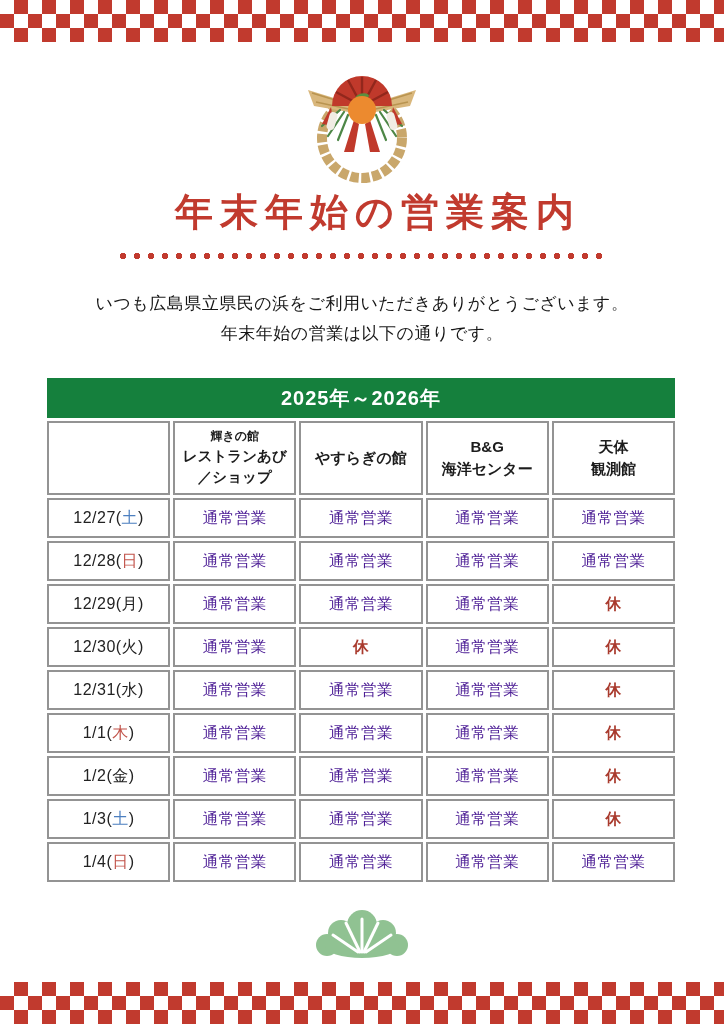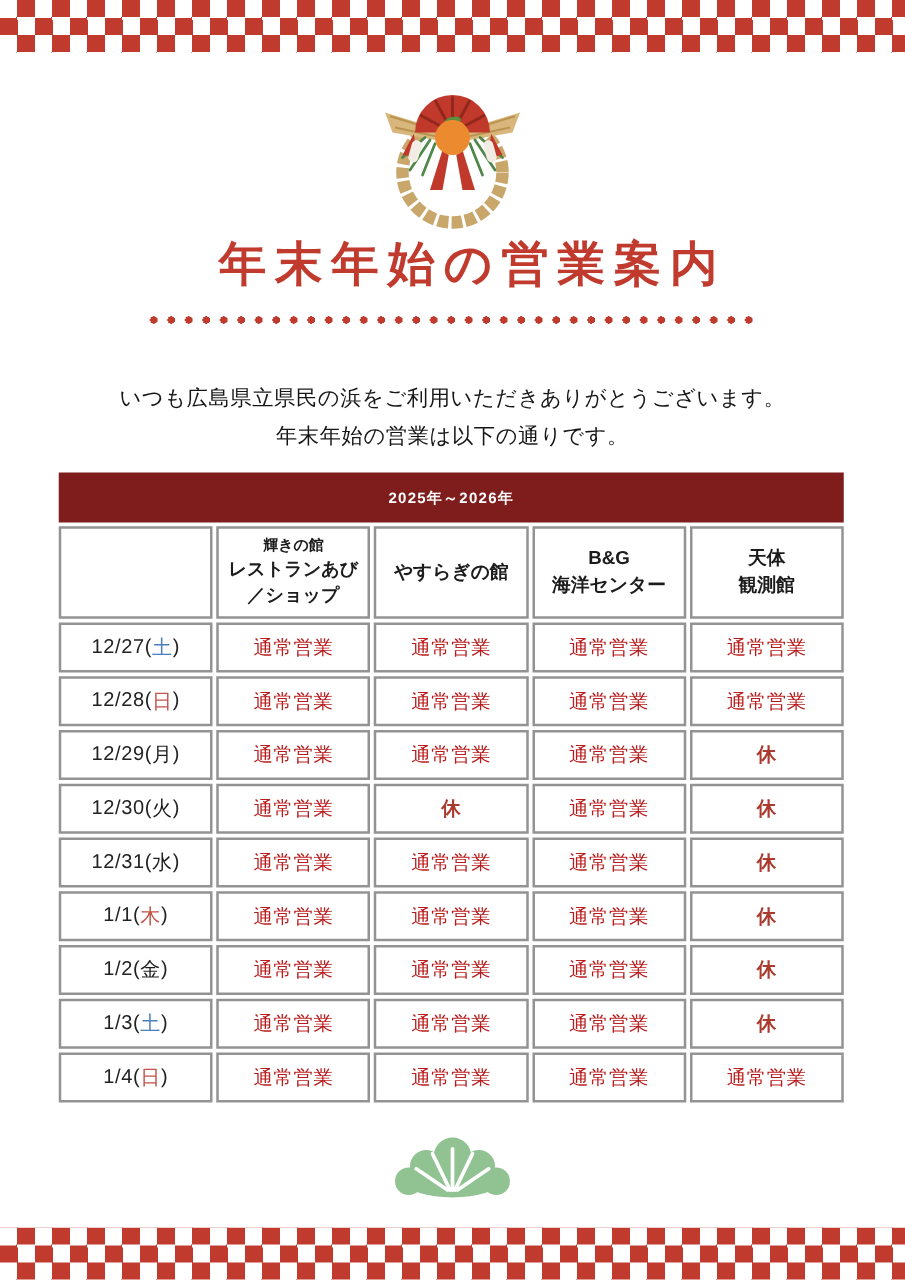--- a/index.html
+++ b/index.html
@@ -9,39 +9,39 @@
     background-image:conic-gradient(#c13a2e 25%,#ffffff 25% 50%,#c13a2e 50% 75%,#ffffff 75%);
     background-size:28px 28px;}
   .checker.top{top:0;}
   .checker.bottom{top:982px;}
   .wreath{position:absolute;top:60px;left:50%;transform:translateX(-50%);}
   .page-title{position:absolute;top:188px;left:16px;width:724px;text-align:center;
     font-size:38px;line-height:48px;font-weight:800;color:#c13a2e;letter-spacing:7px;}
   .dots{position:absolute;top:252px;left:50%;transform:translateX(-50%);width:486px;height:8px;
     background-image:radial-gradient(circle 3px at 4px 4px,#c13a2e 98%,transparent 100%);
     background-size:14px 8px;background-repeat:repeat-x;}
-  .intro{position:absolute;top:304px;left:0;width:724px;text-align:center;
+  .intro{position:absolute;top:289px;left:0;width:724px;text-align:center;
     font-size:17px;line-height:30px;color:#161616;letter-spacing:0.5px;}
   .hours-table{position:absolute;top:378px;left:47px;width:628px;
     display:grid;grid-template-columns:repeat(5,1fr);column-gap:3px;row-gap:3px;}
-  .band{grid-column:1/-1;height:40px;background:#7f1d1d;color:#ffffff;
+  .band{grid-column:1/-1;height:40px;background:#15803d;color:#ffffff;
     display:flex;align-items:center;justify-content:center;
-    font-size:12px;font-weight:700;letter-spacing:1px;}
+    font-size:20px;font-weight:700;letter-spacing:1px;}
   .cell{background:#ffffff;border:2px solid #939393;
     display:flex;flex-direction:column;align-items:center;justify-content:center;text-align:center;}
   .cell.head{height:70px;font-weight:700;font-size:15px;line-height:1.45;color:#1c1c1c;}
   .cell.head .sub-small{font-size:12px;font-weight:700;}
   .cell.head .sub{font-size:14.5px;font-weight:700;}
   .cell.data{height:36px;font-size:15.5px;letter-spacing:0.5px;}
   .cell.date{font-size:16px;letter-spacing:0.5px;flex-direction:row;}
   .sat{color:#4c7fc0;}
   .sun{color:#c2554c;}
   .holiday{color:#c2554c;}
   .weekday{color:#1c1c1c;}
-  .open{color:#b91c1c;}
+  .open{color:#4c1d95;}
   .closed{color:#a93a2d;font-weight:700;}
   .pine{position:absolute;top:908px;left:50%;transform:translateX(-50%);}
 </style>
 </head>
 <body>
 
 <div class="checker top"></div>
 
 <div class="wreath">
   <svg width="128" height="128" viewBox="0 0 128 128">

